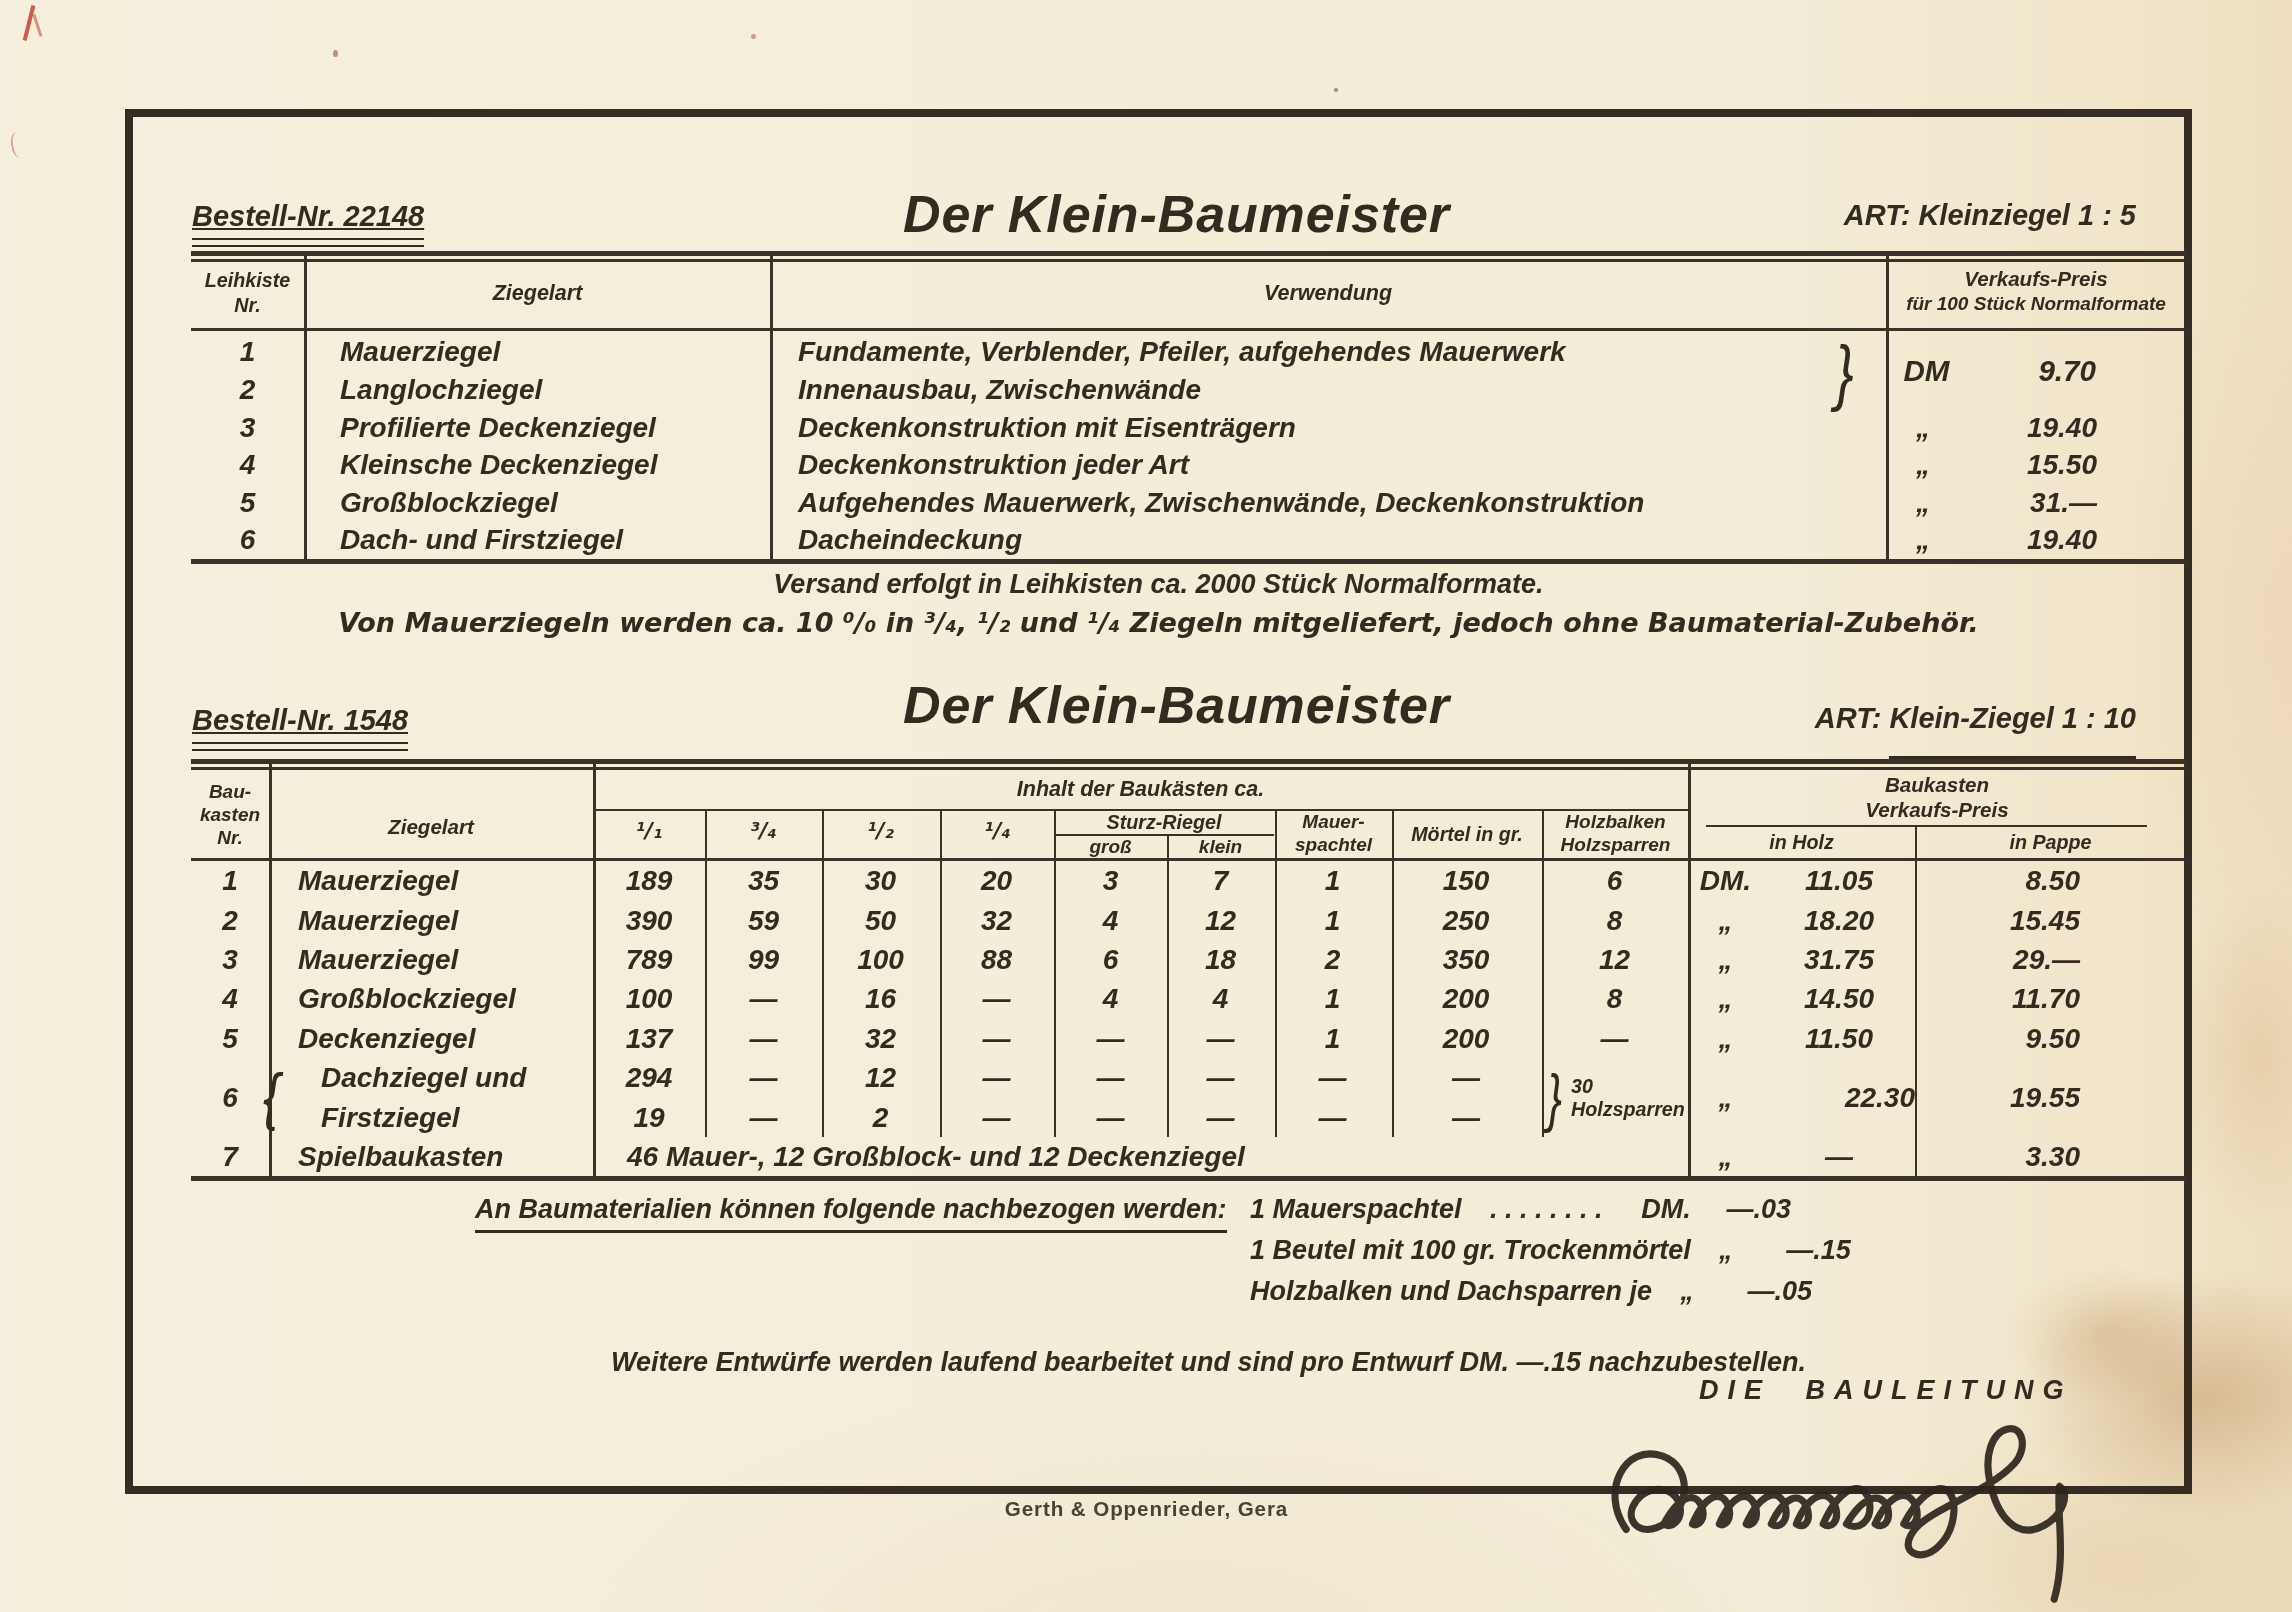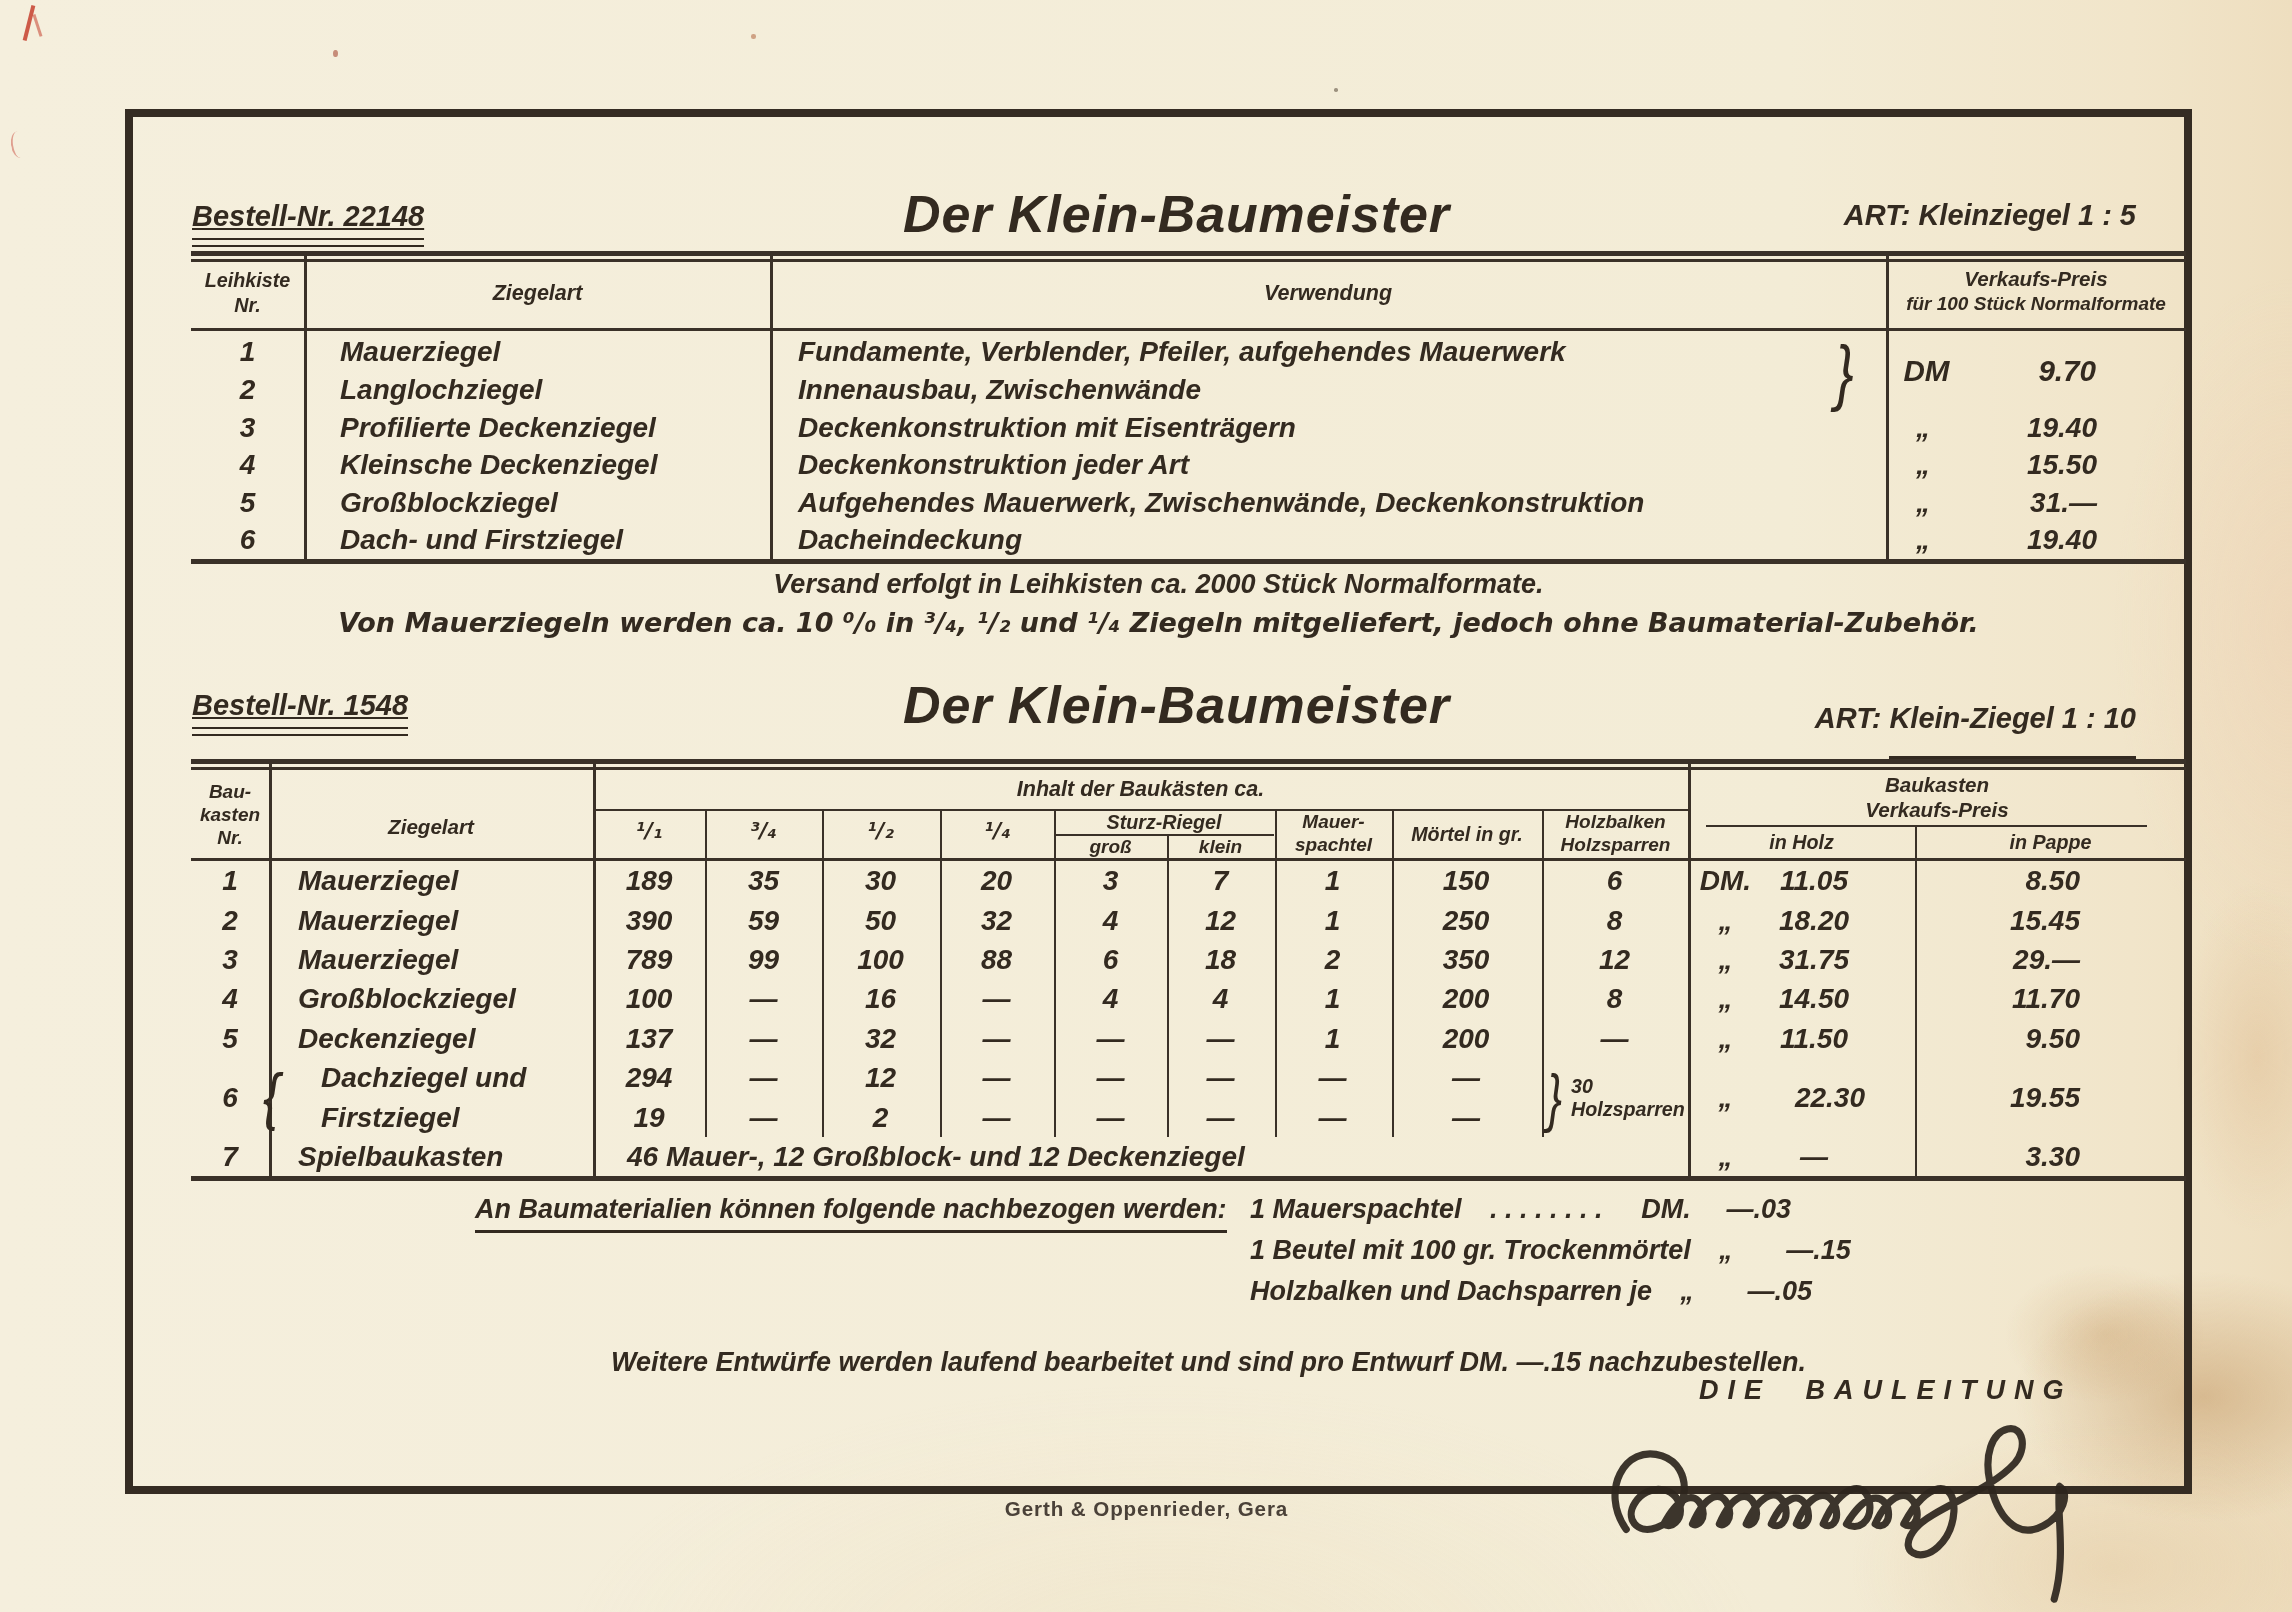--- a/index.html
+++ b/index.html
@@ -42,21 +42,21 @@
   .t2row span{text-align:center;box-sizing:border-box;}
   .cA{width:78px;}
   .cB{width:324px;text-align:left !important;padding-left:29px;}
   .cB6{width:324px;text-align:left !important;padding-left:52px;}
   .cC{width:112px;}.cD{width:117px;}.cE{width:117px;}.cF{width:115px;}
   .cG{width:113px;}.cH{width:107px;}.cI{width:117px;}.cJ{width:150px;}.cK{width:147px;}
   .cL{width:227px;display:flex;}
   .cM{width:271px;text-align:right !important;padding-right:106px;}
   .span7{width:1095px;text-align:left !important;padding-left:34px;}
   .hmark{width:75px;text-align:center;}
-  .hval{flex:1;text-align:right;padding-right:50px;box-sizing:border-box;}
+  .hval{flex:1;text-align:right;box-sizing:border-box;}
   .brace{position:absolute;font-weight:normal;color:#332a20;}
   .frac{font-family:"DejaVu Sans",sans-serif;}
   .note{position:absolute;left:0;right:0;text-align:center;font-size:27px;}
   .order-items{position:absolute;left:1125px;top:1080px;width:541px;}
   .oi-row{display:flex;height:41px;line-height:41px;font-size:27px;}
   .oi-name{flex:none;}
   .oi-dots{flex:1;overflow:hidden;white-space:nowrap;text-align:center;padding:0 9px;}
   .oi-sp{flex:1;}
   .oi-mark{width:70px;text-align:center;flex:none;}
   .oi-price{width:90px;text-align:right;flex:none;}
@@ -150,21 +150,21 @@
     <div class="brace" style="left:1644px;top:81px;height:79px;line-height:79px;font-size:56px;transform:scale(1,1.3);">}</div>
     <div style="position:absolute;left:1695px;top:82px;width:300px;height:75px;display:flex;align-items:center;font-size:29.6px;">
       <span style="width:81px;text-align:center;">DM</span>
       <span style="flex:1;text-align:right;padding-right:90px;">9.70</span>
     </div>
   </div>
 
   <div class="note" style="top:460px;">Versand erfolgt in Leihkisten ca. 2000 Stück Normalformate.</div>
   <div class="note frac" style="top:498px;">Von Mauerziegeln werden ca. 10 ⁰/₀ in ³/₄, ¹/₂ und ¹/₄ Ziegeln mitgeliefert, jedoch ohne Baumaterial-Zubehör.</div>
 
-  <div class="bestell" style="top:580px;">Bestell-Nr. 1548</div>
+  <div class="bestell" style="top:595px;">Bestell-Nr. 1548</div>
   <div class="title" style="top:566px;">Der Klein-Baumeister</div>
   <div class="artline" style="right:56px;top:593px;text-align:right;">
     <span>ART:</span>
     <span class="art-val">Klein-Ziegel 1 : 10</span>
   </div>
 
   <div class="t2">
     <div class="hline" style="left:0;top:0;width:1995px;height:4.5px;"></div>
     <div class="hline" style="left:0;top:8px;width:1995px;"></div>
     <div class="hline" style="left:0;top:99px;width:1995px;"></div>

